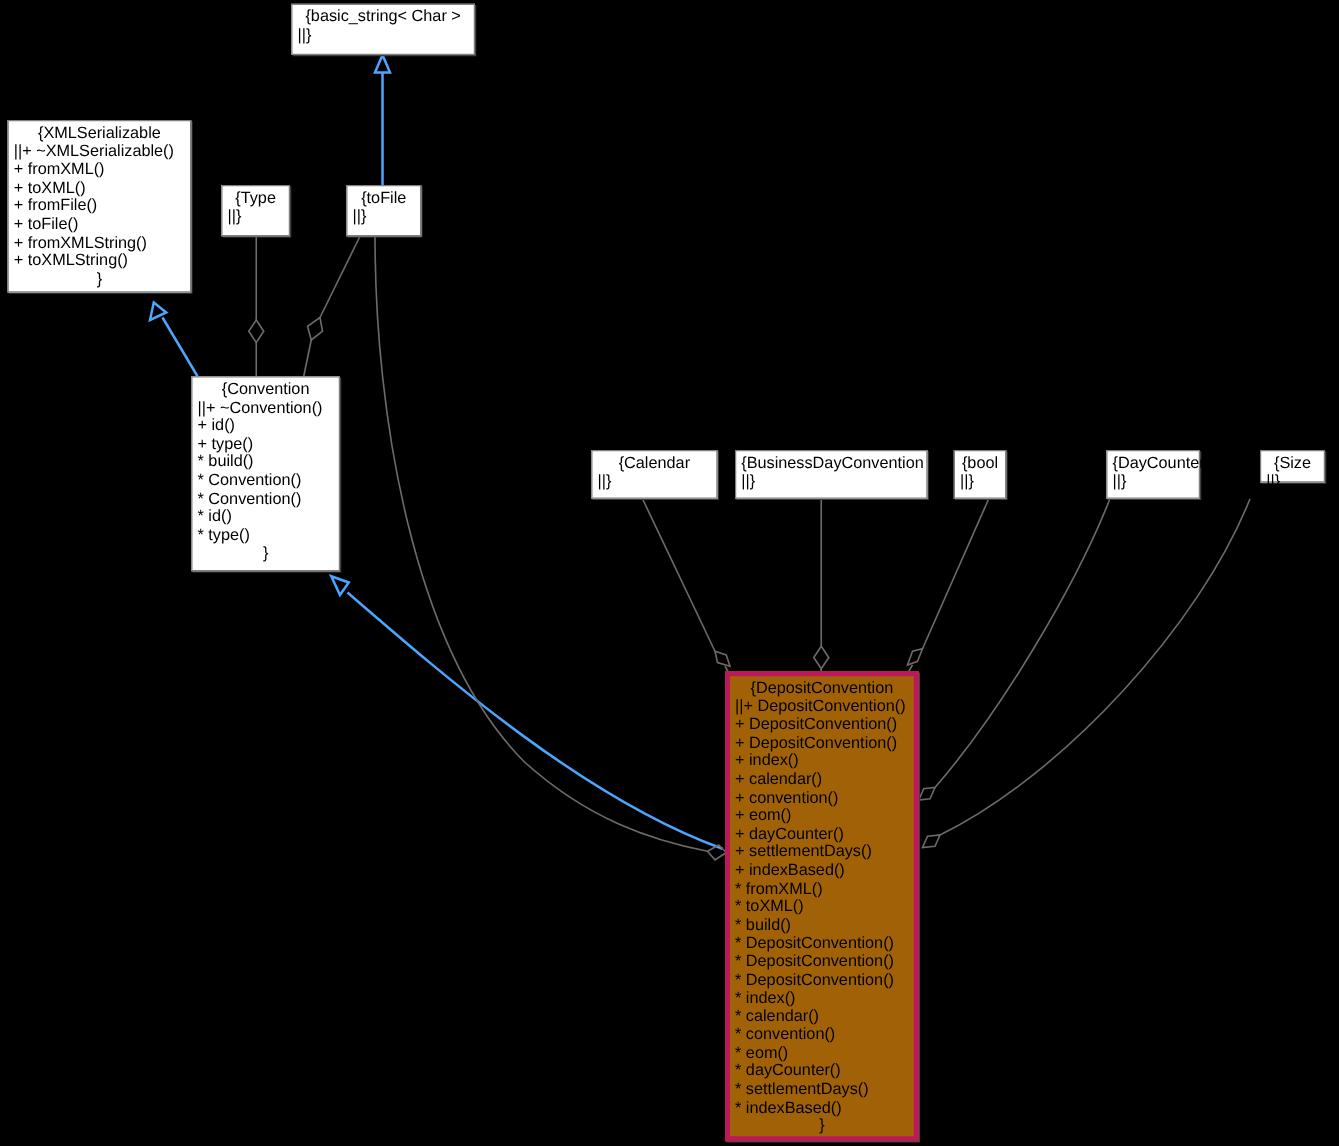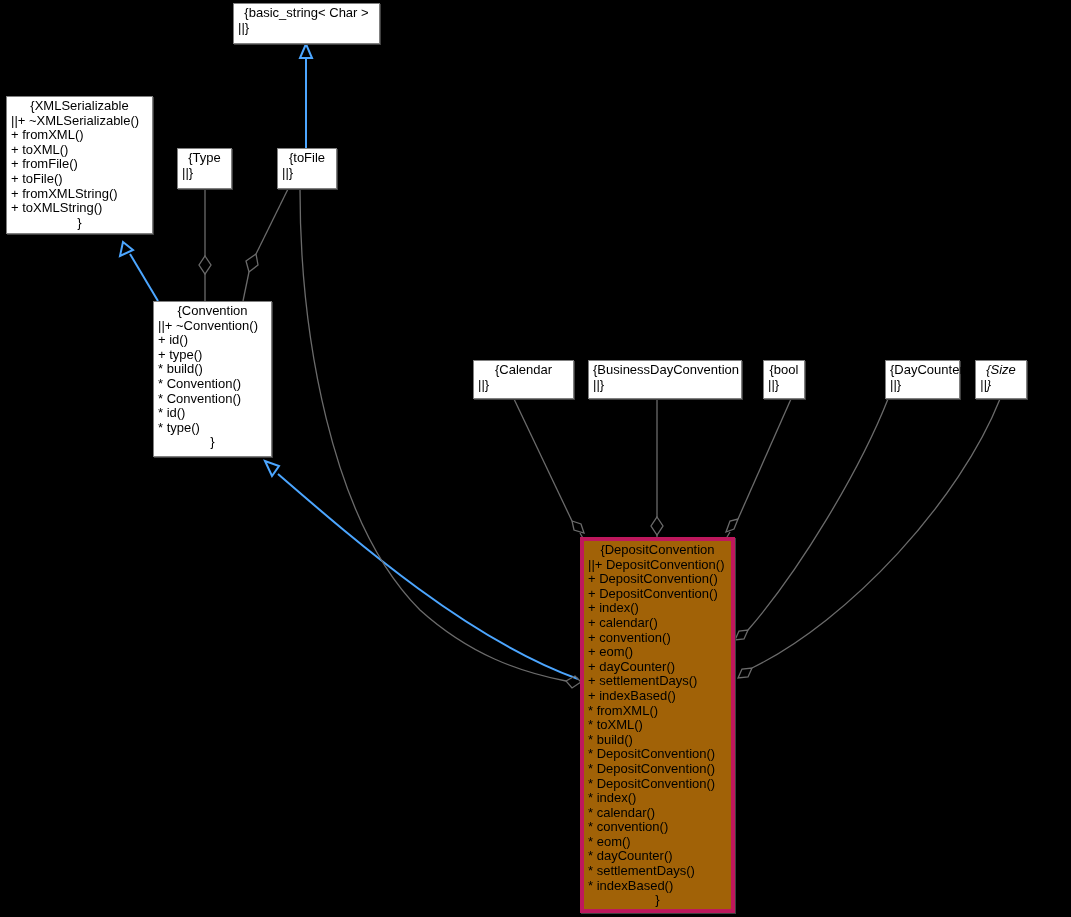--- a/index.html
+++ b/index.html
@@ -124,17 +124,17 @@
   <div id="nodes">
       <div class="node" style="left: 233px; top: 3px; width: 147px; height: 41px;"><span class="title">{basic_string&lt; Char &gt;</span><span class="member">||}</span></div>
       <div class="node" style="left: 6px; top: 96px; width: 147px; height: 138px;"><span class="title">{XMLSerializable</span><span class="member">||+ ~XMLSerializable()</span><span class="member">+ fromXML()</span><span class="member">+ toXML()</span><span class="member">+ fromFile()</span><span class="member">+ toFile()</span><span class="member">+ fromXMLString()</span><span class="member">+ toXMLString()</span><span class="closer">}</span></div>
       <div class="node" style="left: 177px; top: 148px; width: 55px; height: 41px;"><span class="title">{Type</span><span class="member">||}</span></div>
       <div class="node" style="left: 277px; top: 148px; width: 60px; height: 41px;"><span class="title">{toFile</span><span class="member">||}</span></div>
       <div class="node" style="left: 153px; top: 301px; width: 119px; height: 156px;"><span class="title">{Convention</span><span class="member">||+ ~Convention()</span><span class="member">+ id()</span><span class="member">+ type()</span><span class="member">* build()</span><span class="member">* Convention()</span><span class="member">* Convention()</span><span class="member">* id()</span><span class="member">* type()</span><span class="closer">}</span></div>
       <div class="node" style="left: 473px; top: 360px; width: 101px; height: 39px;"><span class="title">{Calendar</span><span class="member">||}</span></div>
       <div class="node" style="left: 573px; top: 360px; width: 154px; height: 39px; margin-left: 15px;"><span class="title">{BusinessDayConvention</span><span class="member">||}</span></div>
       <div class="node" style="left: 763px; top: 360px; width: 42px; height: 39px;"><span class="title">{bool</span><span class="member">||}</span></div>
       <div class="node" style="left: 840px; top: 360px; width: 75px; height: 39px; margin-left: 45px;"><span class="title">{DayCounter</span><span class="member">||}</span></div>
-      <div class="node" style="left: 975px; top: 360px; width: 52px; height: 39px; font-style: italic;"><span class="title">{Size</span><span class="member">||}</span></div>
+      <div class="node" style="left: 1008px; top: 360px; width: 52px; height: 26px;"><span class="title">{Size</span><span class="member">||}</span></div>
       <div class="node highlight" style="left: 580px; top: 537px; width: 155px; height: 376px;"><span class="title">{DepositConvention</span><span class="member">||+ DepositConvention()</span><span class="member">+ DepositConvention()</span><span class="member">+ DepositConvention()</span><span class="member">+ index()</span><span class="member">+ calendar()</span><span class="member">+ convention()</span><span class="member">+ eom()</span><span class="member">+ dayCounter()</span><span class="member">+ settlementDays()</span><span class="member">+ indexBased()</span><span class="member">* fromXML()</span><span class="member">* toXML()</span><span class="member">* build()</span><span class="member">* DepositConvention()</span><span class="member">* DepositConvention()</span><span class="member">* DepositConvention()</span><span class="member">* index()</span><span class="member">* calendar()</span><span class="member">* convention()</span><span class="member">* eom()</span><span class="member">* dayCounter()</span><span class="member">* settlementDays()</span><span class="member">* indexBased()</span><span class="closer">}</span></div>
     </div>
 
 </div>
 
 </body></html>

